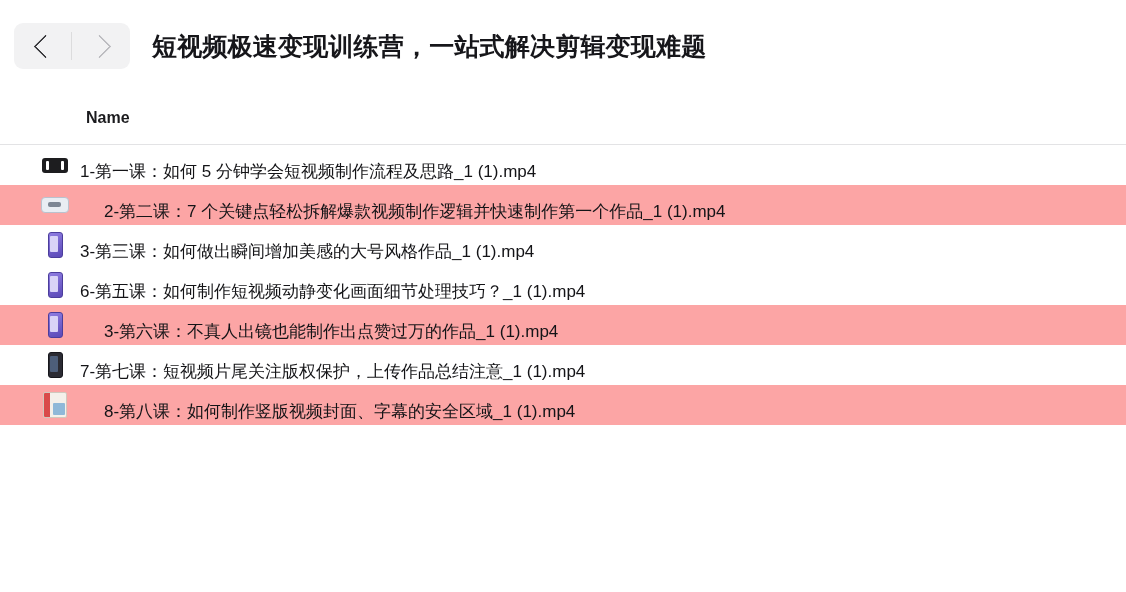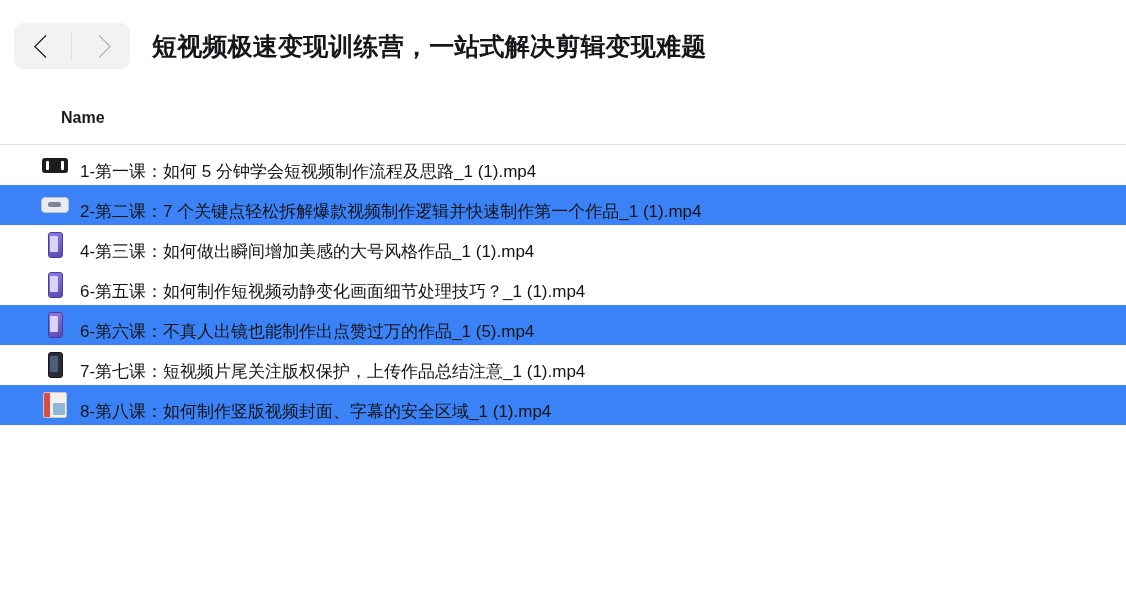--- a/index.html
+++ b/index.html
@@ -80,21 +80,21 @@
     letter-spacing: 0.2px;
     color: #16161a;
     white-space: nowrap;
   }
 
   
   .col-header {
     height: 53px;
     display: flex;
     align-items: center;
-    padding-left: 61px;
+    padding-left: 86px;
     box-sizing: border-box;
     font-size: 16px;
     font-weight: bold;
     color: #1b1b1e;
     border-bottom: 1px solid #e3e3e5;
     background: #ffffff;
     flex: 0 0 auto;
   }
 
   
@@ -106,21 +106,22 @@
     height: 40px;
     display: flex;
     align-items: center;
     padding-left: 40px;
     box-sizing: border-box;
     font-size: 17px;
     color: #141417;
     white-space: nowrap;
   }
   .row.alt {
-    background: #3b82f6;
+    background: #fca5a5;
+    gap: 24px;
   }
   .row .icon {
     width: 30px;
     min-width: 30px;
     height: 26px;
     margin-right: 10px;
     display: flex;
     align-items: center;
     justify-content: center;
   }
@@ -278,36 +279,36 @@
       <span class="icon">
           <span class="ic-wide"></span>
         </span>
       <span class="label">2-第二课：7 个关键点轻松拆解爆款视频制作逻辑并快速制作第一个作品_1 (1).mp4</span>
     </div>
 
     <div class="row">
       <span class="icon">
           <span class="ic-phone-purple"></span>
         </span>
-      <span class="label">4-第三课：如何做出瞬间增加美感的大号风格作品_1 (1).mp4</span>
+      <span class="label">3-第三课：如何做出瞬间增加美感的大号风格作品_1 (1).mp4</span>
     </div>
 
 
     <div class="row">
       <span class="icon">
           <span class="ic-phone-purple"></span>
         </span>
       <span class="label">6-第五课：如何制作短视频动静变化画面细节处理技巧？_1 (1).mp4</span>
     </div>
 
     <div class="row alt">
       <span class="icon">
           <span class="ic-phone-purple"></span>
         </span>
-      <span class="label">6-第六课：不真人出镜也能制作出点赞过万的作品_1 (5).mp4</span>
+      <span class="label">3-第六课：不真人出镜也能制作出点赞过万的作品_1 (1).mp4</span>
     </div>
 
     <div class="row">
       <span class="icon">
           <span class="ic-phone-dark"></span>
         </span>
       <span class="label">7-第七课：短视频片尾关注版权保护，上传作品总结注意_1 (1).mp4</span>
     </div>
 
     <div class="row alt">

